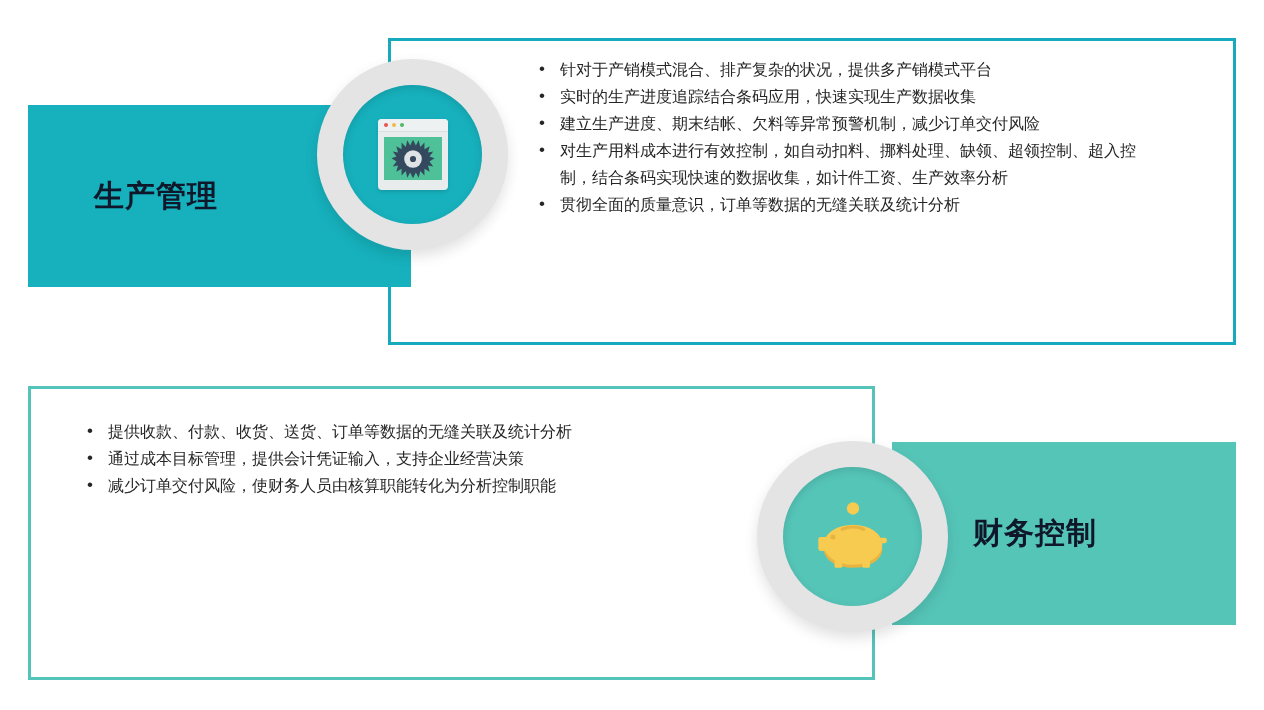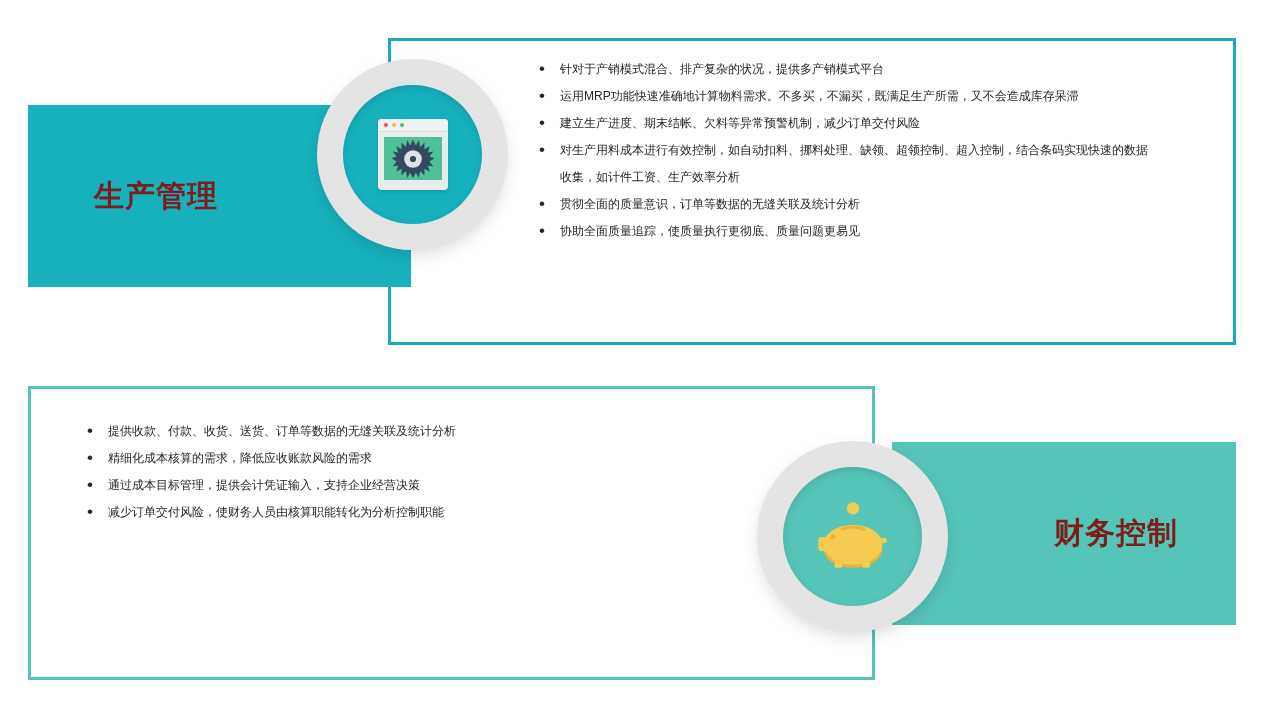--- a/index.html
+++ b/index.html
@@ -42,41 +42,41 @@
     height: 294px;
     border: 3px solid #54c3b9;
   }
 
   
   .banner {
     position: absolute;
     box-sizing: border-box;
     display: flex;
     align-items: center;
-    color: #7f1d1d;
+    color: #0f172a;
     font-weight: bold;
     font-size: 30px;
     letter-spacing: 1px;
   }
   #production-banner {
     left: 28px;
     top: 105px;
     width: 383px;
     height: 182px;
     background: #16b1bd;
     justify-content: flex-start;
     padding-left: 66px;
   }
   #finance-banner {
     left: 892px;
     top: 442px;
     width: 344px;
     height: 183px;
     background: #55c5b8;
-    justify-content: flex-end;
+    justify-content: center;
     padding-right: 58px;
   }
 
   
   .badge {
     position: absolute;
     border-radius: 50%;
     background: #e4e4e4;
     display: flex;
     align-items: center;
@@ -158,21 +158,21 @@
     height: 74px;
   }
 
   
   .bullet-list {
     position: absolute;
     margin: 0;
     padding: 0;
     list-style: none;
     color: #262626;
-    font-size: 12px;
+    font-size: 16px;
     line-height: 27px;
   }
   .bullet-list li {
     position: relative;
     padding-left: 23px;
     margin: 0 0 0 0;
   }
   .bullet-list li::before {
     content: "\2022";
     position: absolute;
@@ -222,32 +222,30 @@
             <circle cx="50" cy="50" r="20" fill="#dfe3e6"></circle>
             <circle cx="50" cy="50" r="7" fill="#34495e"></circle>
           </svg>
         </div>
       </div>
     </div>
   </div>
 
   <ul class="bullet-list" id="production-list">
     <li>针对于产销模式混合、排产复杂的状况，提供多产销模式平台</li>
-    <li>运用MRP功能快速准确地计算物料需求。不多买，不漏买，既满足生产所需，又不会造成库存呆滞</li>
+    <li>实时的生产进度追踪结合条码应用，快速实现生产数据收集</li>
     <li>建立生产进度、期末结帐、欠料等异常预警机制，减少订单交付风险</li>
     <li>对生产用料成本进行有效控制，如自动扣料、挪料处理、缺领、超领控制、超入控制，结合条码实现快速的数据收集，如计件工资、生产效率分析</li>
     <li>贯彻全面的质量意识，订单等数据的无缝关联及统计分析</li>
-    <li>协助全面质量追踪，使质量执行更彻底、质量问题更易见</li>
   </ul>
 
   <div class="outline-box" id="bottom-box"></div>
 
   <ul class="bullet-list" id="finance-list">
     <li>提供收款、付款、收货、送货、订单等数据的无缝关联及统计分析</li>
-    <li>精细化成本核算的需求，降低应收账款风险的需求</li>
     <li>通过成本目标管理，提供会计凭证输入，支持企业经营决策</li>
     <li>减少订单交付风险，使财务人员由核算职能转化为分析控制职能</li>
   </ul>
 
   <div class="banner" id="finance-banner">
     <span>财务控制</span>
   </div>
 
   <div class="badge" id="finance-badge">
     <div class="badge-inner">

